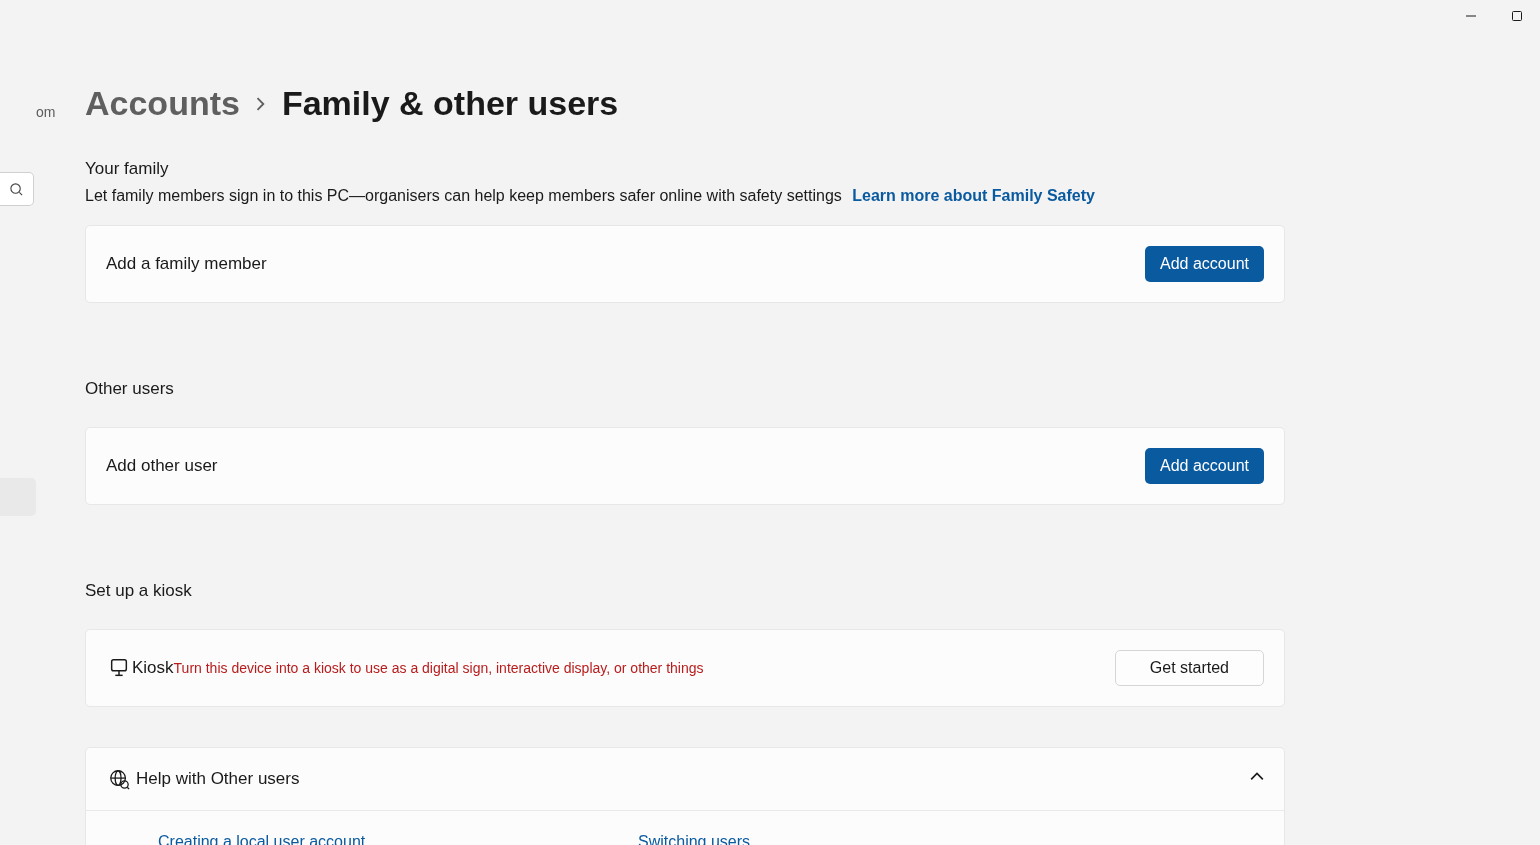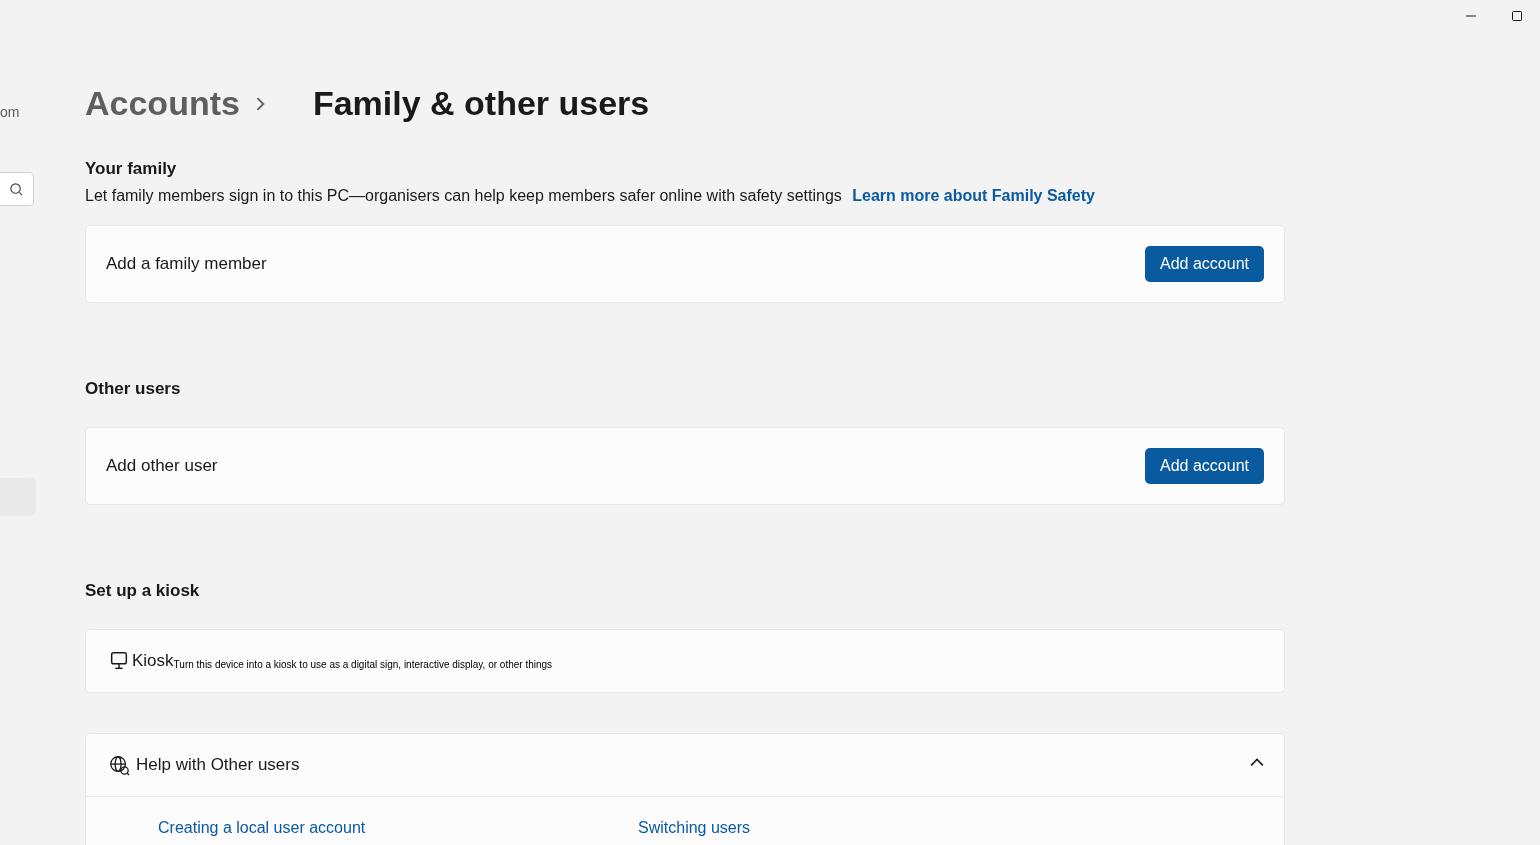--- a/index.html
+++ b/index.html
@@ -61,20 +61,21 @@
     background: #e9e9e9;
     border-top-right-radius: 5px;
     border-bottom-right-radius: 5px;
   }
   .email-frag {
     position: absolute;
     left: 0;
     top: 104px;
     font-size: 14px;
     color: #5c5c5c;
+    padding-left: 36px;
   }
 
   
   .content {
     position: absolute;
     left: 85px;
     top: 84px;
     width: 1200px;
   }
 
@@ -91,26 +92,25 @@
     cursor: pointer;
   }
   .bc-chevron {
     color: #5f5f5f;
     margin-top: 4px;
   }
   .bc-current {
     font-size: 34px;
     font-weight: 600;
     color: #1a1a1a;
-    margin-left: 31px;
   }
 
   .section-title {
     font-size: 17px;
-    font-weight: 700;
+    font-weight: 400;
     color: #1a1a1a;
     margin-bottom: 8px;
     margin-top: 36px;
   }
   .section-desc {
     font-size: 16px;
     color: #1a1a1a;
     margin-bottom: 20px;
   }
   .section-desc .link {
@@ -127,23 +127,23 @@
     border-radius: 5px;
     padding: 20px;
     display: flex;
     align-items: center;
   }
   .card .label {
     font-size: 17px;
     color: #1a1a1a;
   }
   .card .sublabel {
-    font-size: 10px;
-    color: #000000;
-    margin-top: 8px;
+    font-size: 14px;
+    color: #b91c1c;
+    margin-top: 2px;
   }
   .card .spacer { flex: 1; }
   .card .text-col { display: flex; flex-direction: row; }
 
   .btn-primary {
     background: #0a5aa0;
     color: #fff;
     border: none;
     border-radius: 5px;
     font-size: 16px;
@@ -272,20 +272,21 @@
         <rect x="4" y="3" width="16" height="12" rx="2" fill="none" stroke="#1a1a1a" stroke-width="1.6"></rect>
         <line x1="12" y1="15" x2="12" y2="20" stroke="#1a1a1a" stroke-width="1.6"></line>
         <line x1="8" y1="20" x2="16" y2="20" stroke="#1a1a1a" stroke-width="1.6"></line>
       </svg>
     </span>
     <div class="text-col">
       <span class="label">Kiosk</span>
       <span class="sublabel">Turn this device into a kiosk to use as a digital sign, interactive display, or other things</span>
     </div>
     <span class="spacer"></span>
+    <button class="btn-secondary">Get started</button>
   </div>
 
   <div class="gap-section"></div>
 
   <div class="help-card">
     <div class="help-header">
       <span class="icon-box">
         <svg width="22" height="22" viewBox="0 0 24 24">
           <circle cx="11" cy="11" r="8" fill="none" stroke="#1a1a1a" stroke-width="1.4"></circle>
           <ellipse cx="11" cy="11" rx="3.2" ry="8" fill="none" stroke="#1a1a1a" stroke-width="1.4"></ellipse>

